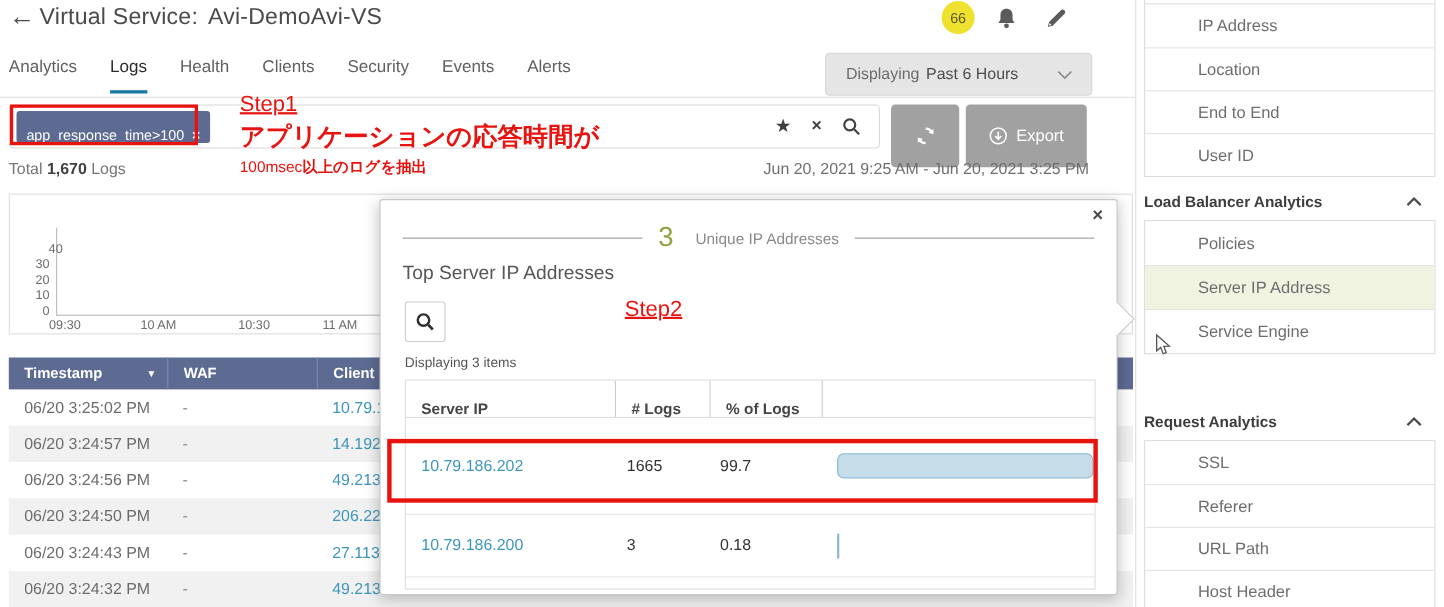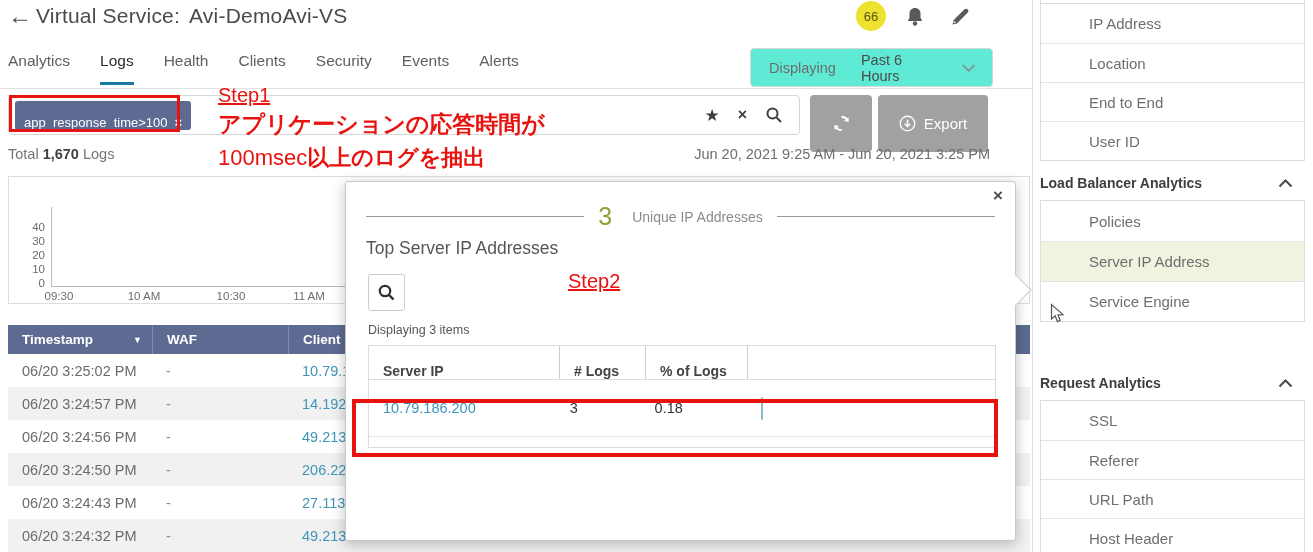--- a/index.html
+++ b/index.html
@@ -15,21 +15,21 @@
            background:#efe22e; color:#5a5320; font-size:13px; display:flex; align-items:center; justify-content:center; }
   .icon-btn { position:absolute; top:3px; width:28px; height:28px; display:flex; align-items:center; justify-content:center; cursor:pointer; }
 
   
   .tabs { position:absolute; left:8px; top:52px; display:flex; gap:30px; font-size:15.5px; color:#606060; }
   .tab { padding-bottom:12px; cursor:pointer; }
   .tab.active { color:#2d2d2d; border-bottom:3px solid #1879a2; }
   .tabs-rule { position:absolute; left:0; top:88px; width:1032px; height:1px; background:#e2e2e2; }
 
   .range-dd { position:absolute; left:750px; top:48px; width:243px; height:39px; border:1px solid #d8d8d8;
-              border-radius:4px; background:#5eead4; display:flex; align-items:center; padding:0 16px 0 18px; cursor:pointer;gap:19px; }
+              border-radius:4px; background:#e5e5e5; display:flex; align-items:center; padding:0 16px 0 18px; cursor:pointer; }
   .range-dd .lbl { color:#6d6d6d; font-size:14.5px; }
   .range-dd .val { color:#4c4c4c; font-size:14.5px; margin-left:6px; }
   .range-dd svg { margin-left:auto; }
 
   
   .searchbar { position:absolute; left:8px; top:95px; width:792px; height:40px; background:#fff;
                border:1px solid #d8d8d8; border-radius:4px; display:flex; align-items:center; }
   .chip { margin-left:6px; height:29px; background:#5d6b92; border-radius:3px; color:#fff;
           display:flex; align-items:flex-end; padding:0 9px; font-size:13px; }
   .chip .x { margin-left:7px; font-weight:bold; font-size:13px; cursor:pointer; }
@@ -109,21 +109,21 @@
   .h1 { top:167px; } .h2 { top:367px; }
 
   
   .red-box { position:absolute; border:3px solid #e8120f; z-index:10; }
   .rb-chip { left:9px; top:95px; width:171px; height:37px; }
   .rb-row { left:352px; top:399px; width:646px; height:58px; border-width:4px; }
   .ann { position:absolute; color:#e8120f; z-index:11; }
   .ann .step { font-size:20px; text-decoration:underline; }
   .a1 { left:218px; top:84px; }
   .a1 .l1 { font-size:23px; font-weight:bold; margin-top:2px; }
-  .a1 .l2 { font-size:22px; font-weight:bold; margin-top:3px; }
+  .a1 .l2 { font-size:14px; font-weight:bold; margin-top:3px; }
   .a1 .l2 .ltn { font-weight:normal; }
   .a2 { left:568px; top:270px; }
   .a2 .l1 { font-size:22px; font-weight:bold; margin-top:6px; }
   .cursor { position:absolute; left:1050px; top:303px; z-index:12; }
 </style>
 </head>
 <body>
 
 <div id="app">
 
@@ -195,21 +195,21 @@
     <span>Export</span>
   </div>
 
   <div class="total-row">
     <span>Total</span><span class="n">1,670</span><span>Logs</span>
   </div>
   <div class="date-range">Jun 20, 2021 9:25 AM - Jun 20, 2021 3:25 PM</div>
 
   <div class="chart-card">
     <div class="plot"></div>
-    <div class="ytick" style="top:44px; left:0;">40</div>
+    <div class="ytick" style="top:44px; left:12px;">40</div>
     <div class="ytick" style="top:58px; left:0;">30</div>
     <div class="ytick" style="top:72px; left:0;">20</div>
     <div class="ytick" style="top:86px; left:0;">10</div>
     <div class="ytick" style="top:100px; left:0;">0</div>
     <div class="xtick" style="left:28px;">09:30</div>
     <div class="xtick" style="left:113px;">10 AM</div>
     <div class="xtick" style="left:200px;">10:30</div>
     <div class="xtick" style="left:278px;">11 AM</div>
   </div>
 
@@ -281,20 +281,30 @@
             <span>Server IP</span>
           </div>
         <div class="c mt-c2">
             <span># Logs</span>
           </div>
         <div class="c mt-c3">
             <span>% of Logs</span>
           </div>
         <div class="c mt-c4"></div>
       </div>
+      <div class="mt-row mt-row1">
+        <div class="c mt-c1 mt-ip">10.79.186.202</div>
+        <div class="c mt-c2">1665</div>
+        <div class="c mt-c3">99.7</div>
+        <div class="c mt-c4">
+          <div class="bar-track">
+            <div class="bar" style="width: 99.7%;"></div>
+          </div>
+        </div>
+      </div>
       <div class="mt-row mt-row2">
         <div class="c mt-c1 mt-ip">10.79.186.200</div>
         <div class="c mt-c2">3</div>
         <div class="c mt-c3">0.18</div>
         <div class="c mt-c4">
           <div class="bar-track">
             <div class="bar" style="width: 0.18%;"></div>
           </div>
         </div>
       </div>

